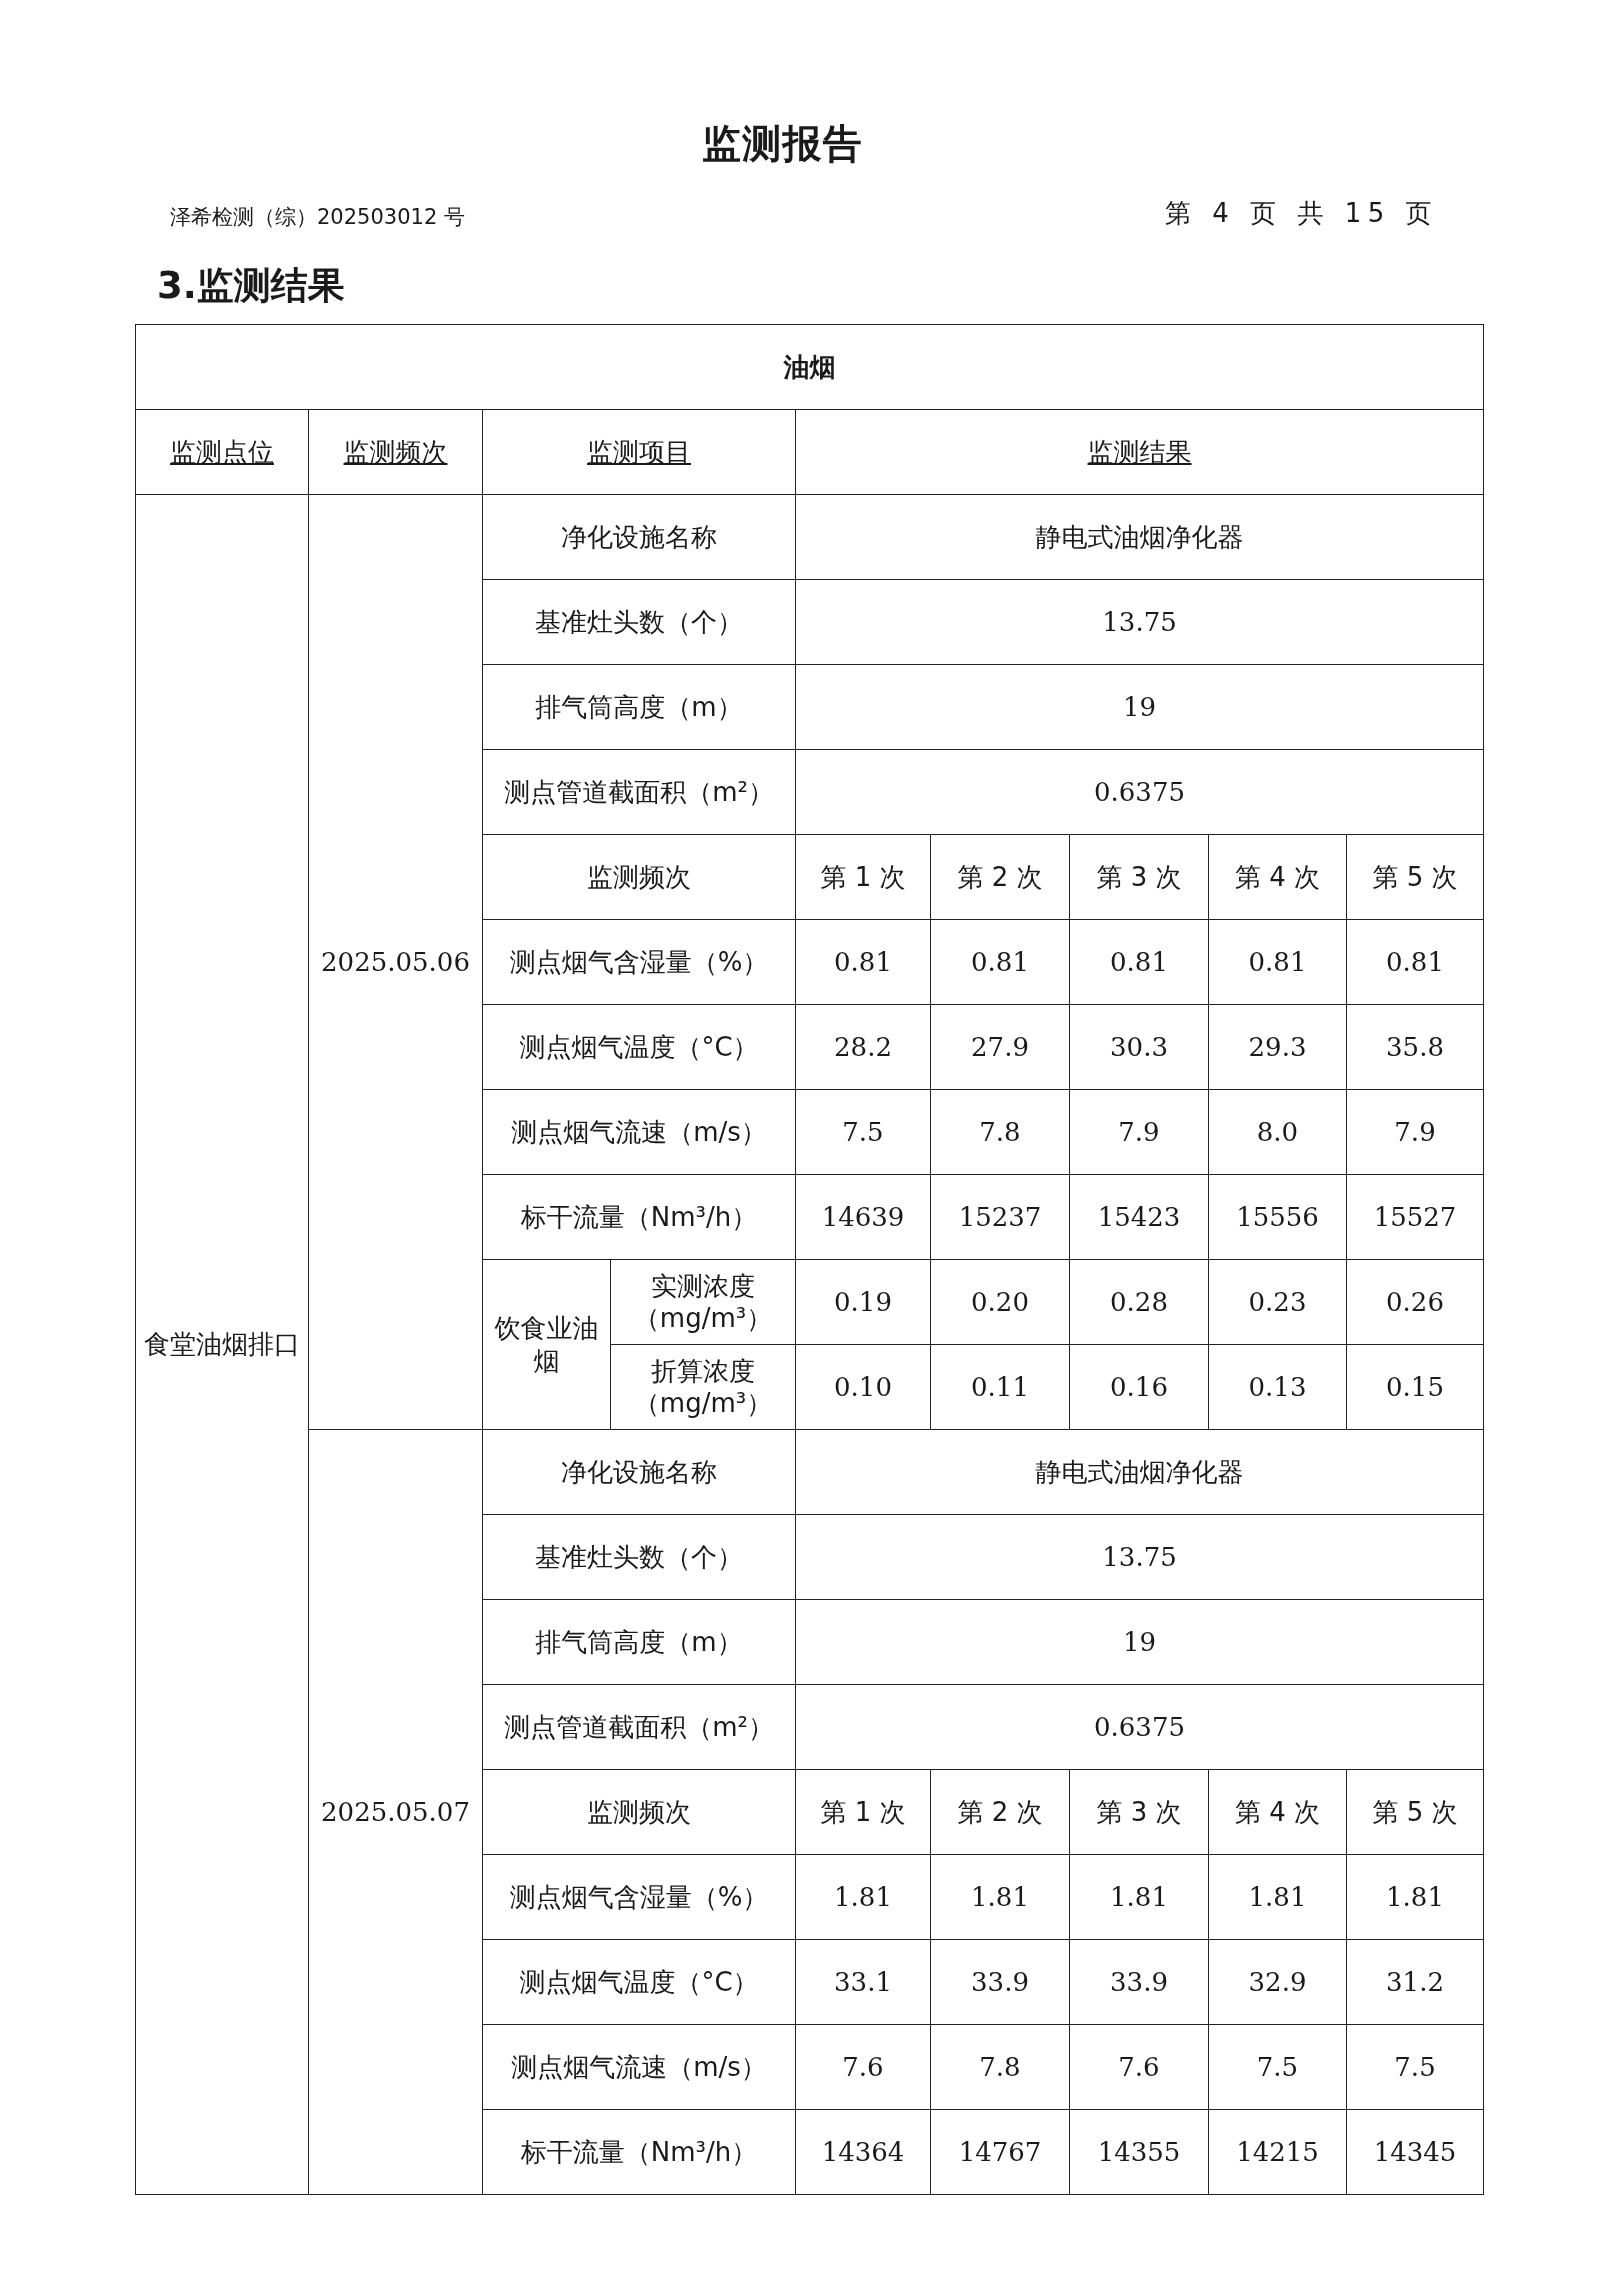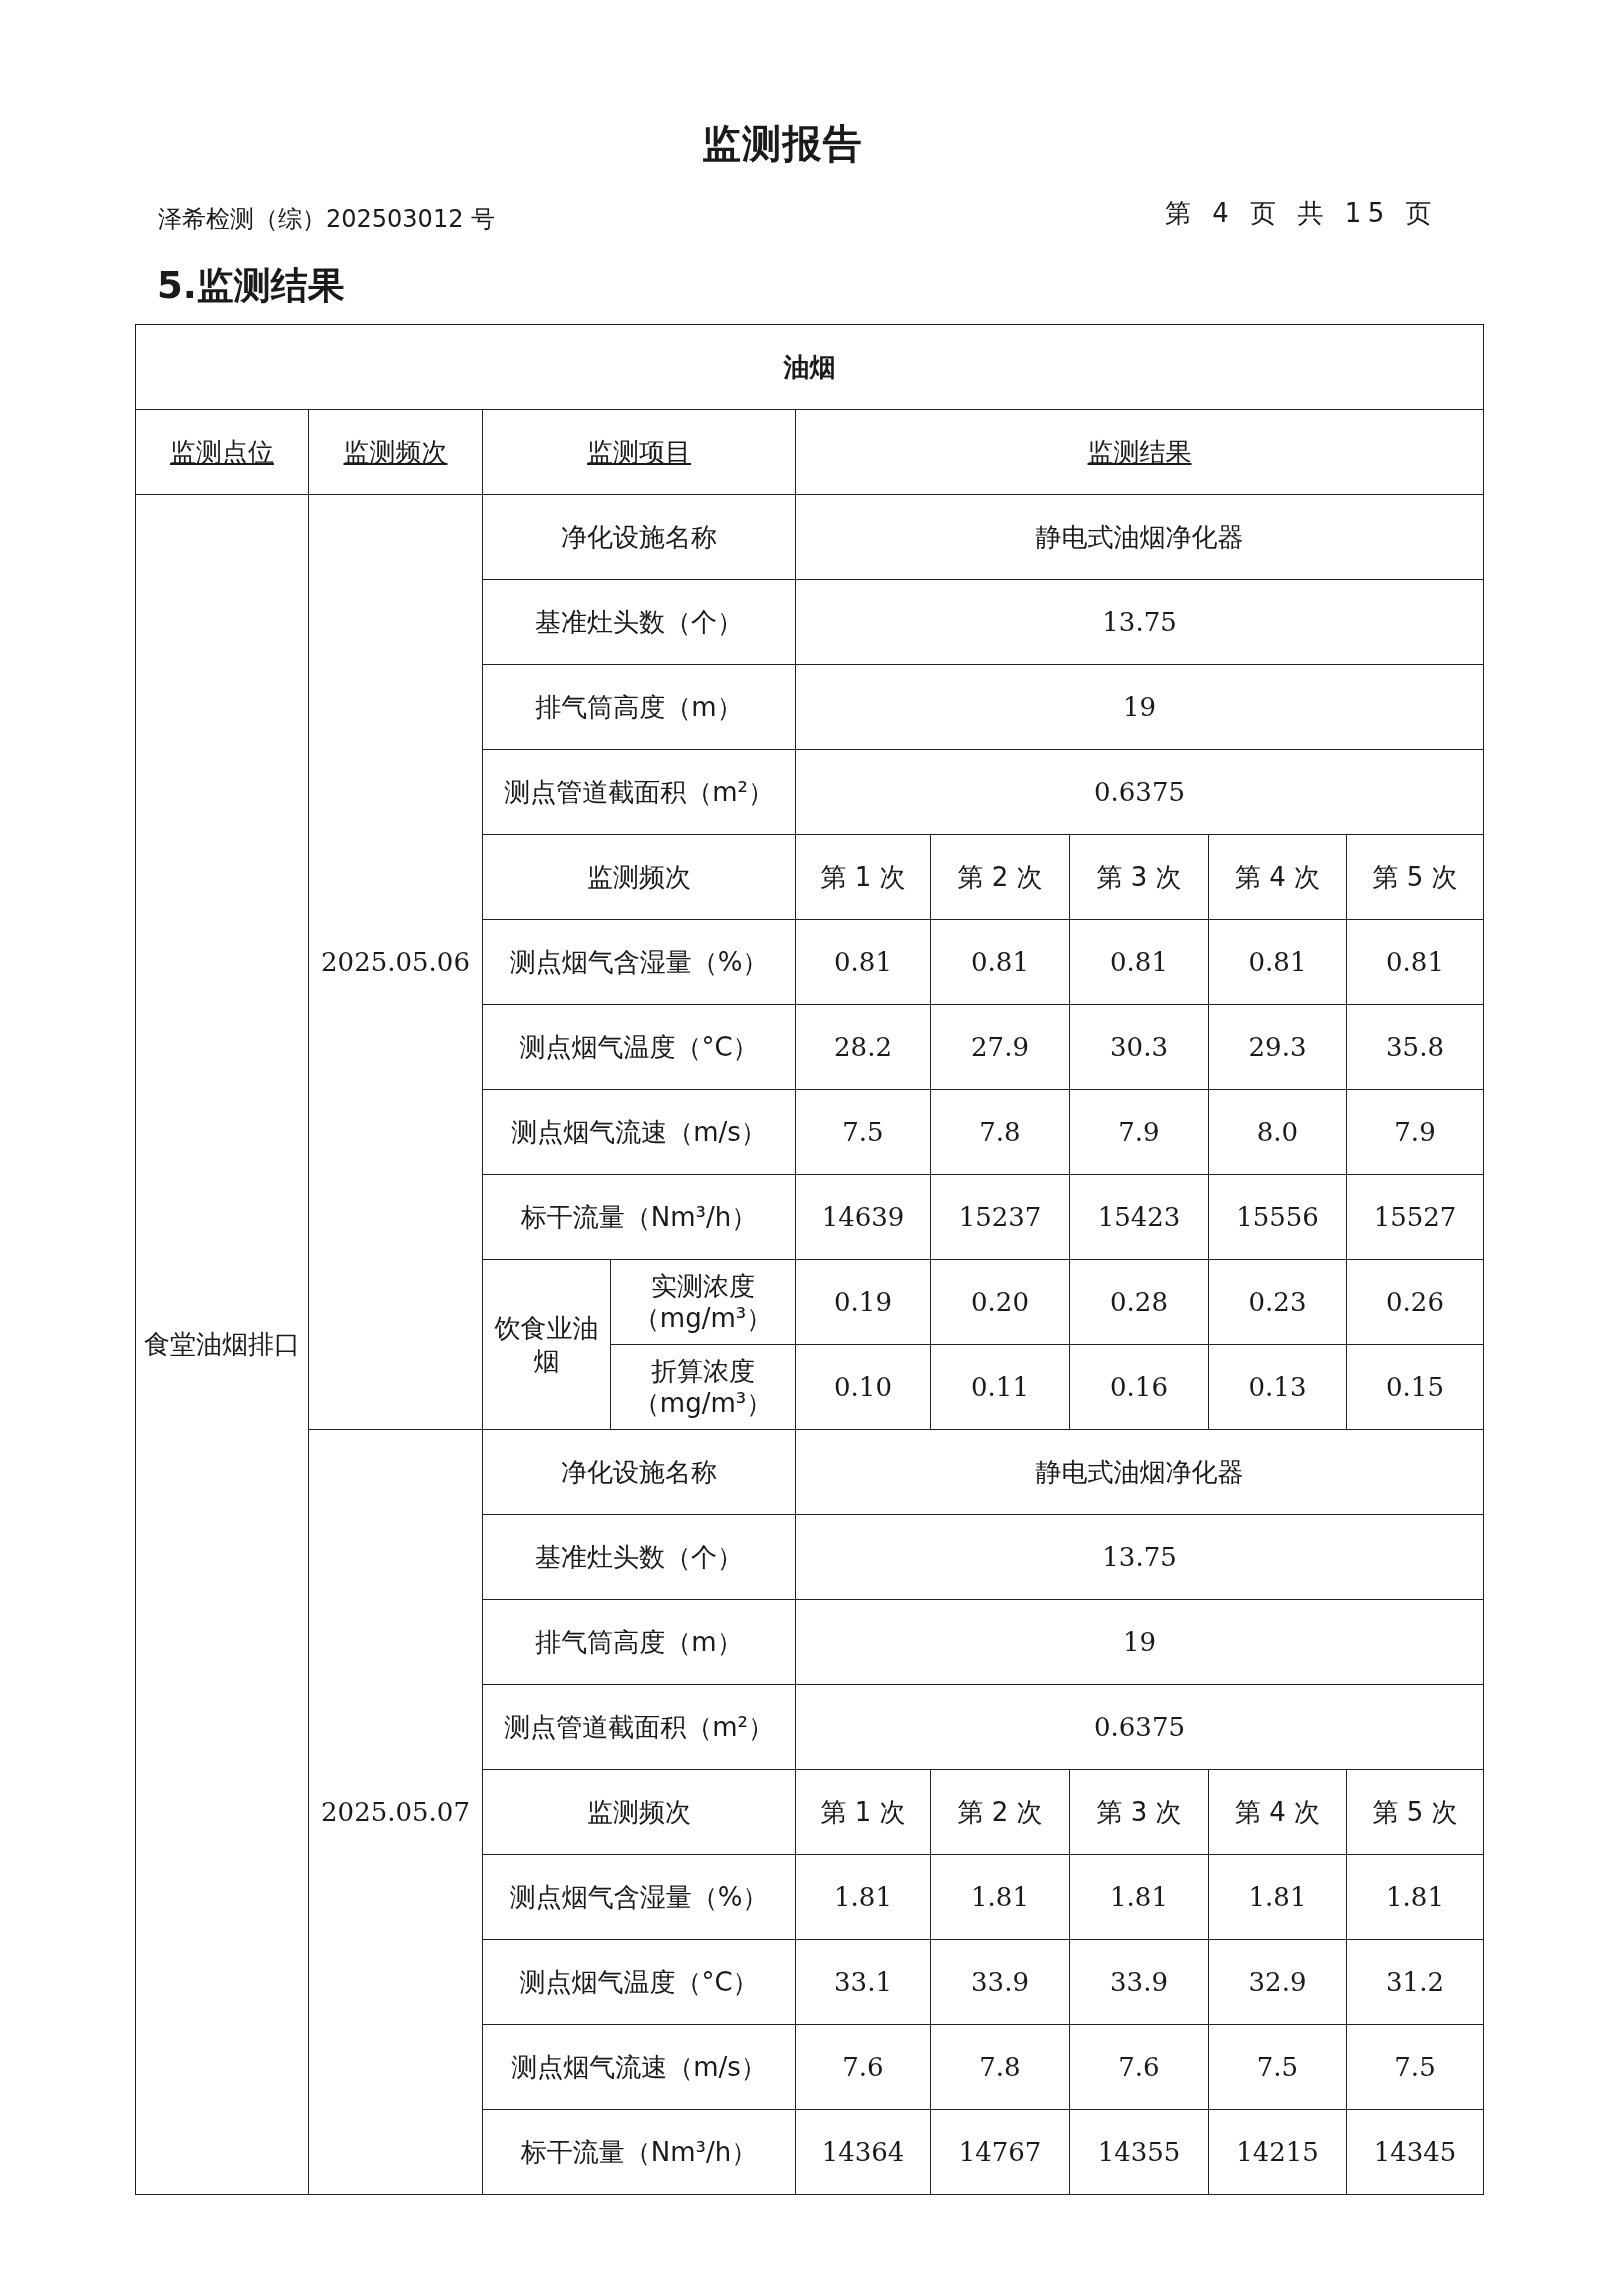--- a/index.html
+++ b/index.html
@@ -1,39 +1,39 @@
 <!DOCTYPE html>
 <html style="font-size:10.5px"><head>
 <meta charset="utf-8">
 <style>
   html, body { margin:0; padding:0; background:#fff; }
   body { width:1623px; height:2295px; position:relative; overflow:hidden;
          font-family: "DejaVu Serif", "Liberation Serif", serif; color:#1a1a1a; }
   .title { position:absolute; left:0; width:1565px; top:117px; text-align:center;
            font-family:"DejaVu Sans", sans-serif; font-weight:bold; font-size:39px; letter-spacing:1.3px; }
-  .report-no { position:absolute; left:158px; top:203px; font-size:24px; }
+  .report-no { position:absolute; left:170px; top:203px; font-size:21px; }
   .page-no { position:absolute; right:185px; top:196px; font-size:26px; letter-spacing:6.5px;margin-left:13px; }
   .section { position:absolute; left:157px; top:261px; font-family:"DejaVu Sans", sans-serif;
              font-weight:bold; font-size:37px; }
   table.results { position:absolute; left:135px; top:324px; width:1348px;
                   border-collapse:collapse; table-layout:fixed; }
   table.results td { border:1.6px solid #222; text-align:center; vertical-align:middle;
                      font-size:26px; padding:0 3.9px; line-height:1.25; }
   table.results tr { height:85px; }
   tr.topic td { font-family:"DejaVu Sans", sans-serif; font-weight:bold; height:81px; }
   tr.hdr td { height:78px;text-decoration:underline; }
   .cn { font-family:"DejaVu Sans", sans-serif; }
 </style>
 </head>
 <body>
 
 <div class="title">监测报告</div>
 <div class="report-no cn">泽希检测（综）202503012 号</div>
 <div class="page-no cn">第 4 页 共 15 页</div>
-<div class="section">5.监测结果</div>
+<div class="section">3.监测结果</div>
 
 <table class="results">
   <colgroup>
     <col style="width:173px">
       <col style="width:174px">
       <col style="width:128px">
       <col style="width:185px">
     <col style="width:135px">
       <col style="width:139px">
       <col style="width:139px">

